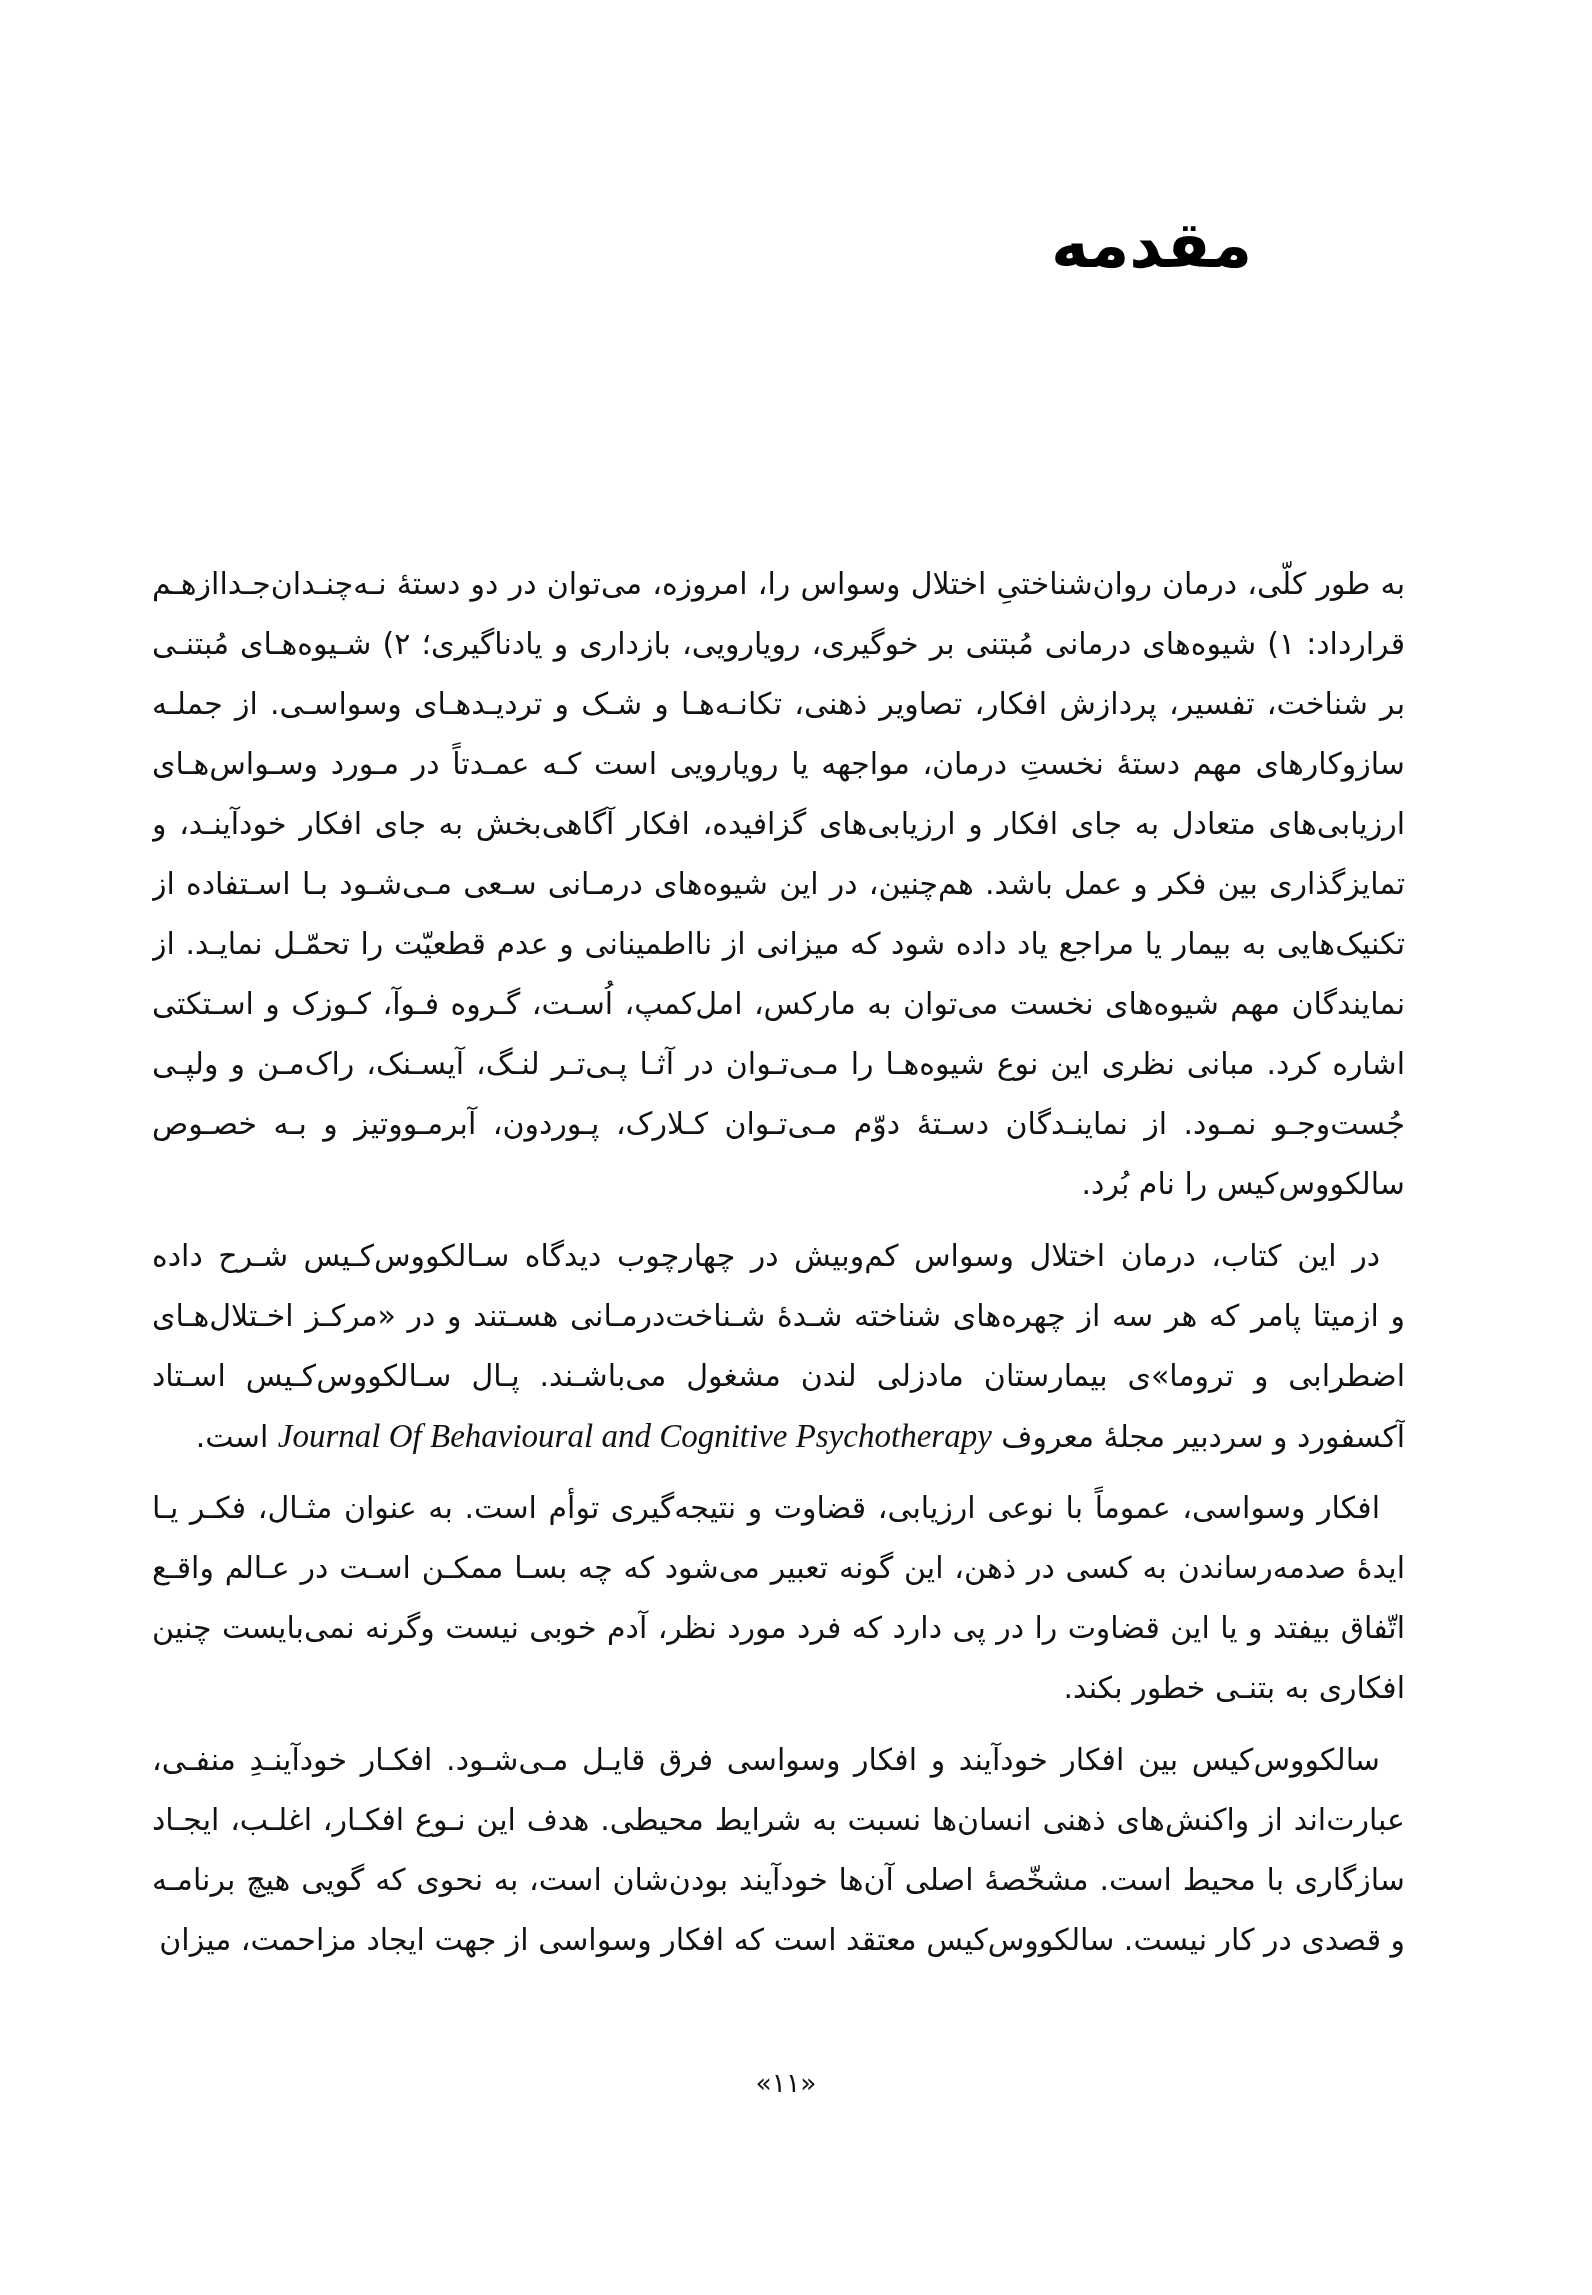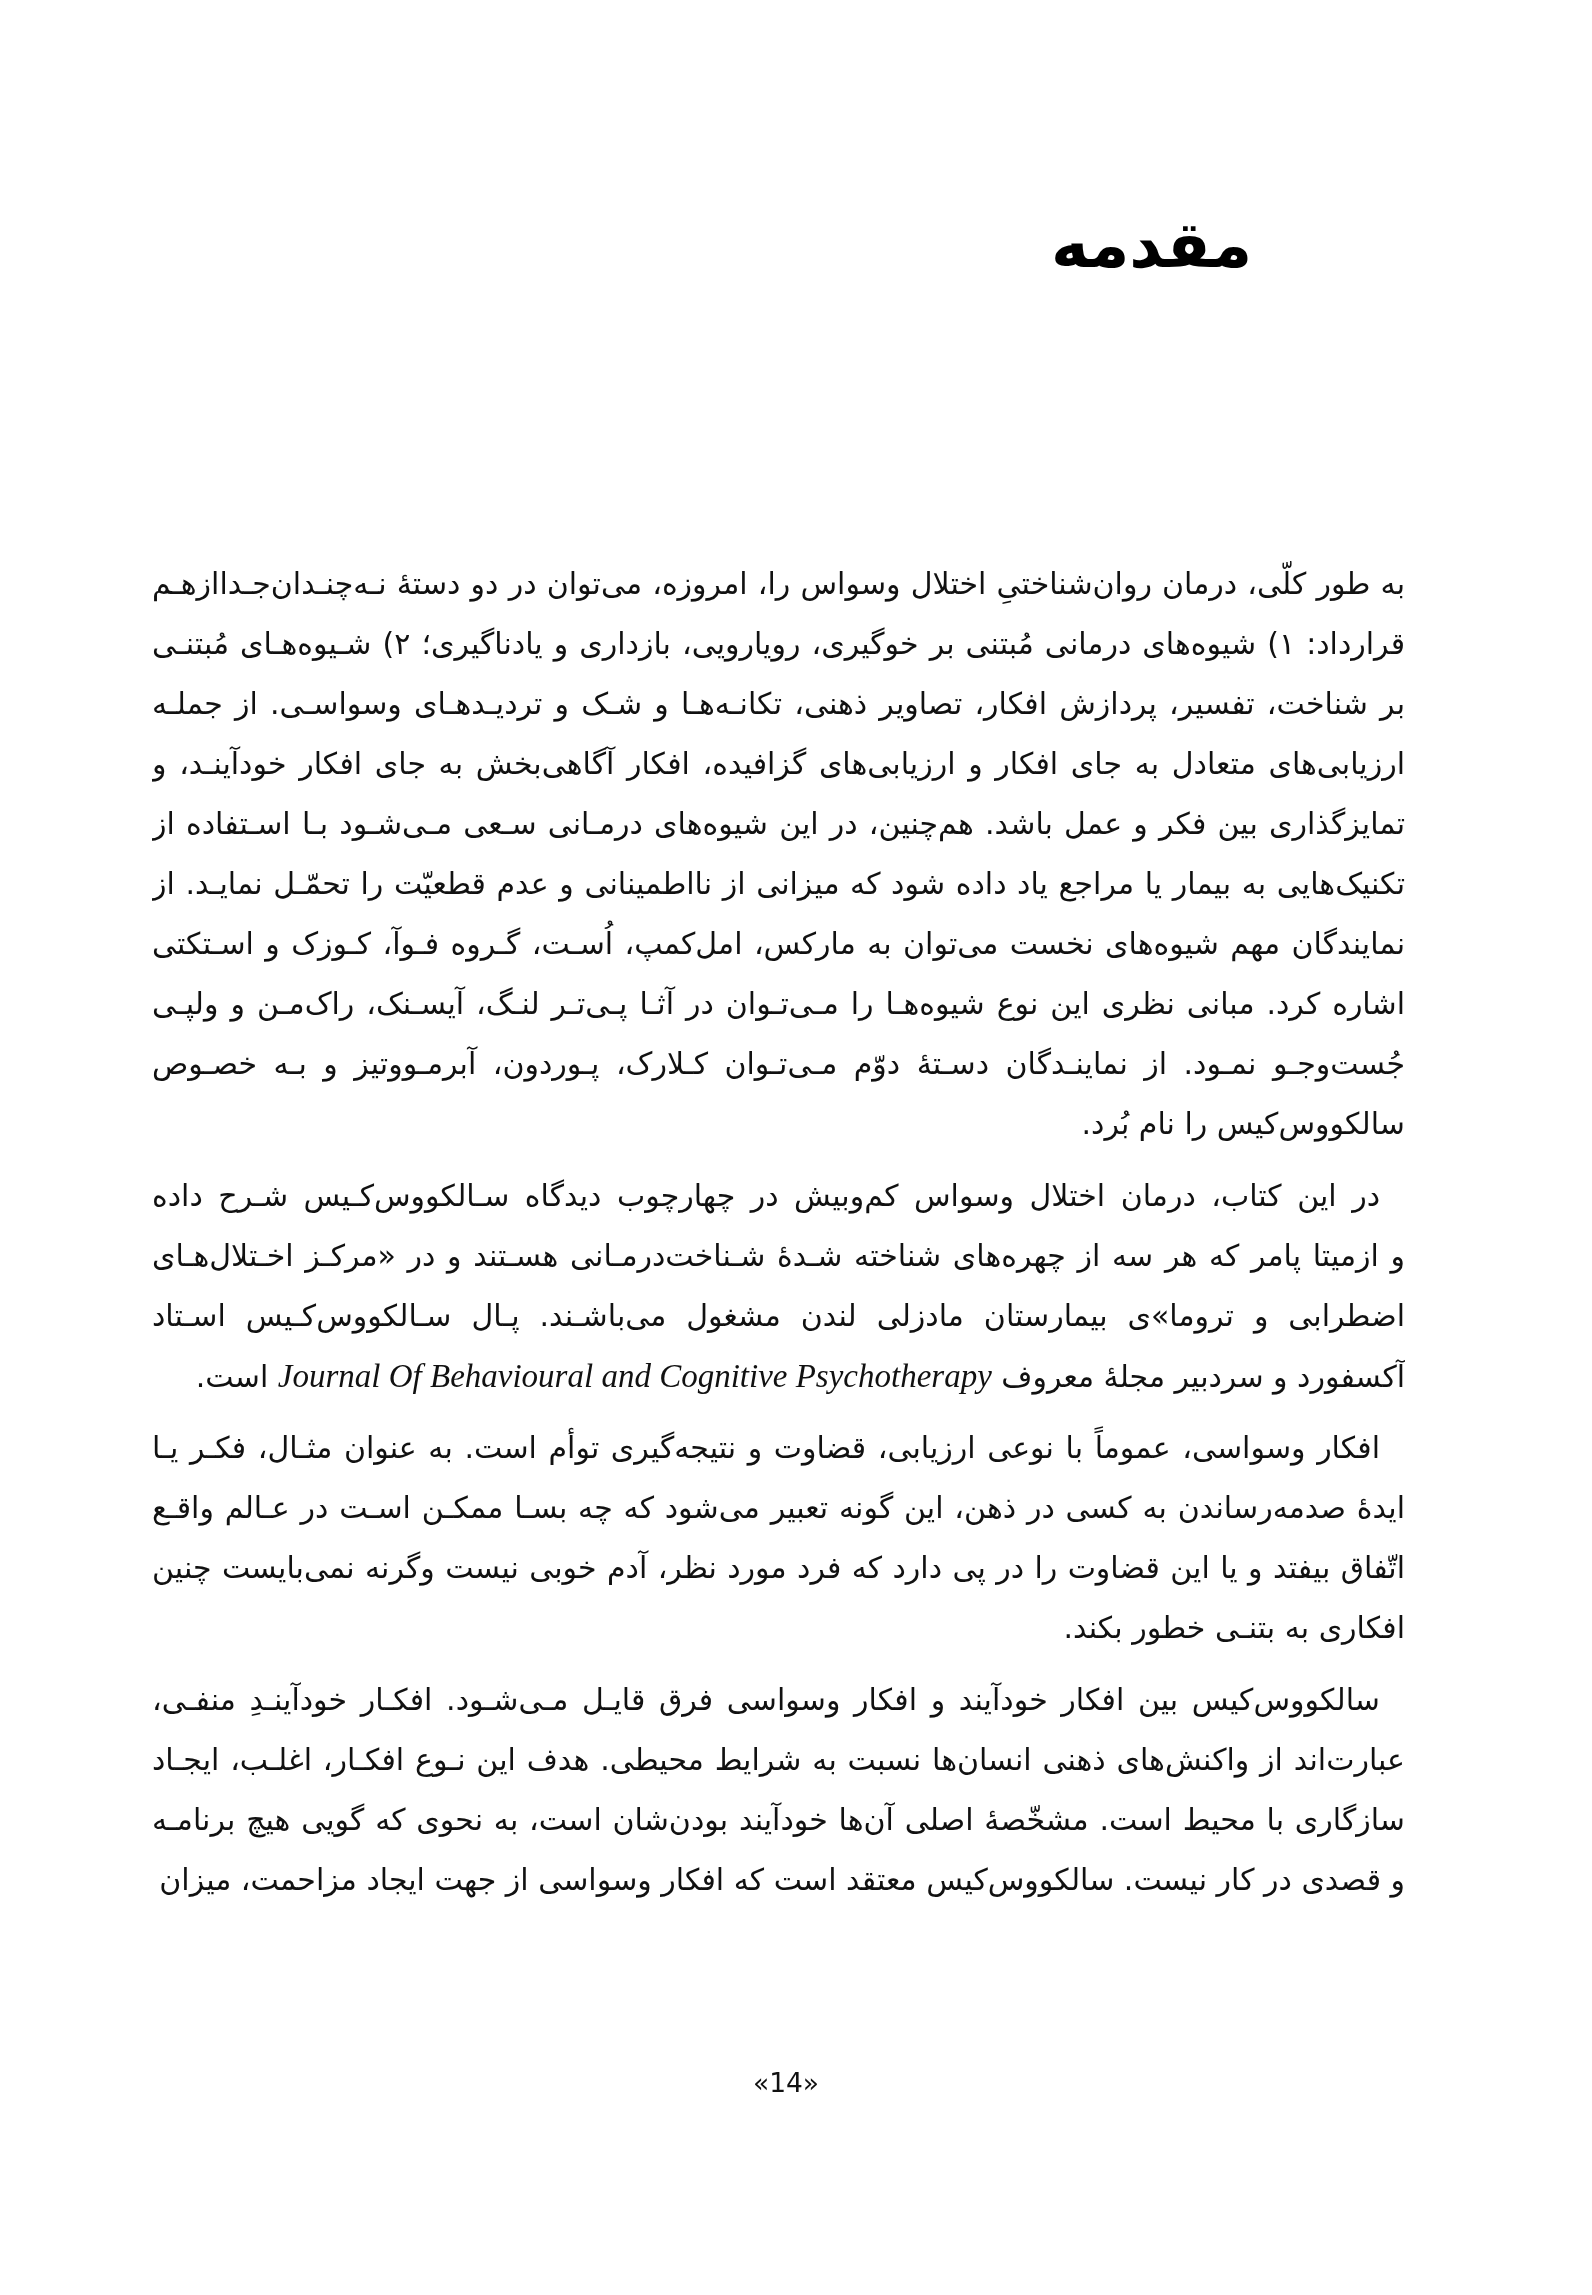--- a/index.html
+++ b/index.html
@@ -75,20 +75,21 @@
 
 <div class="page">
 
   <h1 class="chapter-title">مقدمه</h1>
 
   <div class="body-text" dir="rtl" lang="fa">
       <div class="para">
         <div class="line">به طور کلّی، درمان روان‌شناختیِ اختلال وسواس را، امروزه، می‌توان در دو دستهٔ نـه‌چنـدان‌جـداازهـم</div>
         <div class="line">قرارداد: ۱) شیوه‌های درمانی مُبتنی بر خوگیری، رویارویی، بازداری و یادناگیری؛ ۲) شـیوه‌هـای مُبتنـی</div>
         <div class="line">بر شناخت، تفسیر، پردازش افکار، تصاویر ذهنی، تکانـه‌هـا و شـک و تردیـدهـای وسواسـی. از جملـه</div>
+        <div class="line">سازوکارهای مهم دستهٔ نخستِ درمان، مواجهه یا رویارویی است کـه عمـدتاً در مـورد وسـواس‌هـای</div>
         <div class="line">ارزیابی‌های متعادل به جای افکار و ارزیابی‌های گزافیده، افکار آگاهی‌بخش به جای افکار خودآینـد، و</div>
         <div class="line">تمایزگذاری بین فکر و عمل باشد. هم‌چنین، در این شیوه‌های درمـانی سـعی مـی‌شـود بـا اسـتفاده از</div>
         <div class="line">تکنیک‌هایی به بیمار یا مراجع یاد داده شود که میزانی از نااطمینانی و عدم قطعیّت را تحمّـل نمایـد. از</div>
         <div class="line">نمایندگان مهم شیوه‌های نخست می‌توان به مارکس، امل‌کمپ، اُسـت، گـروه فـوآ، کـوزک و اسـتکتی</div>
         <div class="line">اشاره کرد. مبانی نظری این نوع شیوه‌هـا را مـی‌تـوان در آثـا پـی‌تـر لنـگ، آیسـنک، راک‌مـن و ولپـی</div>
         <div class="line">جُست‌وجـو نمـود. از نماینـدگان دسـتهٔ دوّم مـی‌تـوان کـلارک، پـوردون، آبرمـووتیز و بـه خصـوص</div>
         <div class="line last">سالکووس‌کیس را نام بُرد.</div>
       </div>
       <div class="para">
         <div class="line first-indent">در این کتاب، درمان اختلال وسواس کم‌وبیش در چهارچوب دیدگاه سـالکووس‌کـیس شـرح داده</div>
@@ -103,16 +104,16 @@
         <div class="line last">افکاری به بتنـی خطور بکند.</div>
       </div>
       <div class="para">
         <div class="line first-indent">سالکووس‌کیس بین افکار خودآیند و افکار وسواسی فرق قایـل مـی‌شـود. افکـار خودآینـدِ منفـی،</div>
         <div class="line">عبارت‌اند از واکنش‌های ذهنی انسان‌ها نسبت به شرایط محیطی. هدف این نـوع افکـار، اغلـب، ایجـاد</div>
         <div class="line">سازگاری با محیط است. مشخّصهٔ اصلی آن‌ها خودآیند بودن‌شان است، به نحوی که گویی هیچ برنامـه</div>
         <div class="line last">و قصدی در کار نیست. سالکووس‌کیس معتقد است که افکار وسواسی از جهت ایجاد مزاحمت، میزان</div>
       </div>
     </div>
 
-  <div class="page-number">«14»</div>
+  <div class="page-number">«۱۱»</div>
 
 </div>
 
 
 </body></html>

